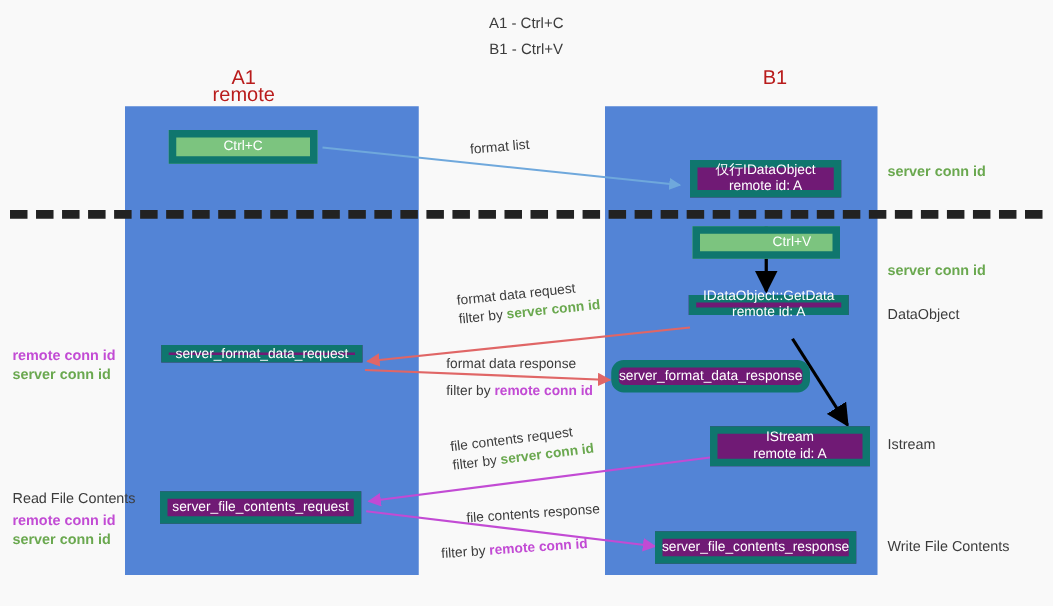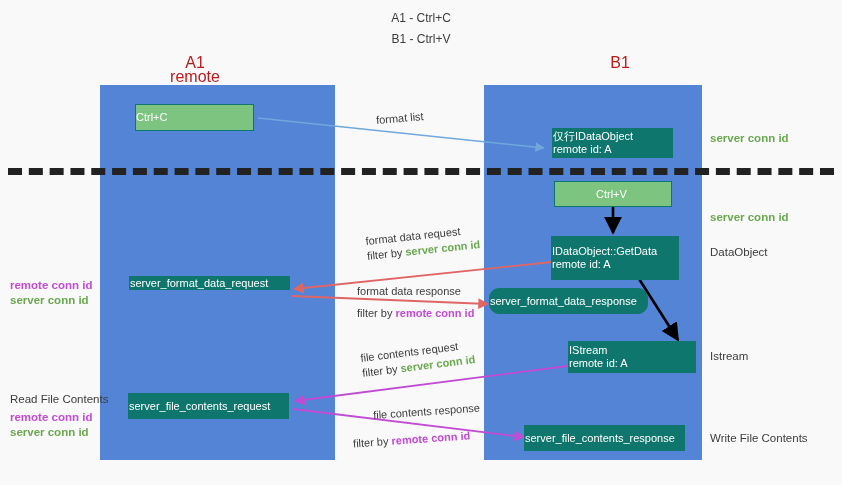--- a/index.html
+++ b/index.html
@@ -33,29 +33,29 @@
 
   
   .lane{background:#5384d6;}
   #lane-a1{left:100px;top:85px;width:235px;height:375px;}
   #lane-b1{left:484px;top:85px;width:218px;height:375px;}
 
   
   .node{
     position:absolute;
     box-sizing:border-box;
-    border:1px solid #0f766e;
+    border:6px solid #0f766e;
     display:flex;flex-direction:column;
-    align-items:flex-start;justify-content:center;
+    align-items:center;justify-content:center;
     color:#ffffff;
     font-size:11px;line-height:13px;
     text-align:center;
   }
   .node.green{background:#7cc47f;}
-  .node.orange{background:#0f766e;}
+  .node.orange{background:#701a75;}
 
   
   .sidelab{font-size:11.5px;line-height:15px;}
   .green-txt{color:#6aa84f;font-weight:bold;}
   .magenta-txt{color:#c24bd4;font-weight:bold;}
   .plain-txt{color:#3c3c3c;}
 
   
   .annot{
     position:absolute;
@@ -129,21 +129,21 @@
 
   <div class="node orange" style="left:552px;top:128px;width:121px;height:30px;">
     <span>仅行IDataObject</span>
     <span>remote id: A</span>
   </div>
 
   <div class="node green" style="left:554px;top:181px;width:118px;height:26px;padding-left:41px;">
     <span>Ctrl+V</span>
   </div>
 
-  <div class="node orange" style="left:551px;top:236px;width:128px;height:44px;">
+  <div class="node orange" style="left:551px;top:236px;width:128px;height:16px;">
     <span>IDataObject::GetData</span>
     <span>remote id: A</span>
   </div>
 
   <div class="node orange" style="left:568px;top:341px;width:128px;height:32px;">
     <span>IStream</span>
     <span>remote id: A</span>
   </div>
 
   <div class="node orange" style="left:129px;top:276px;width:161px;height:14px;">

